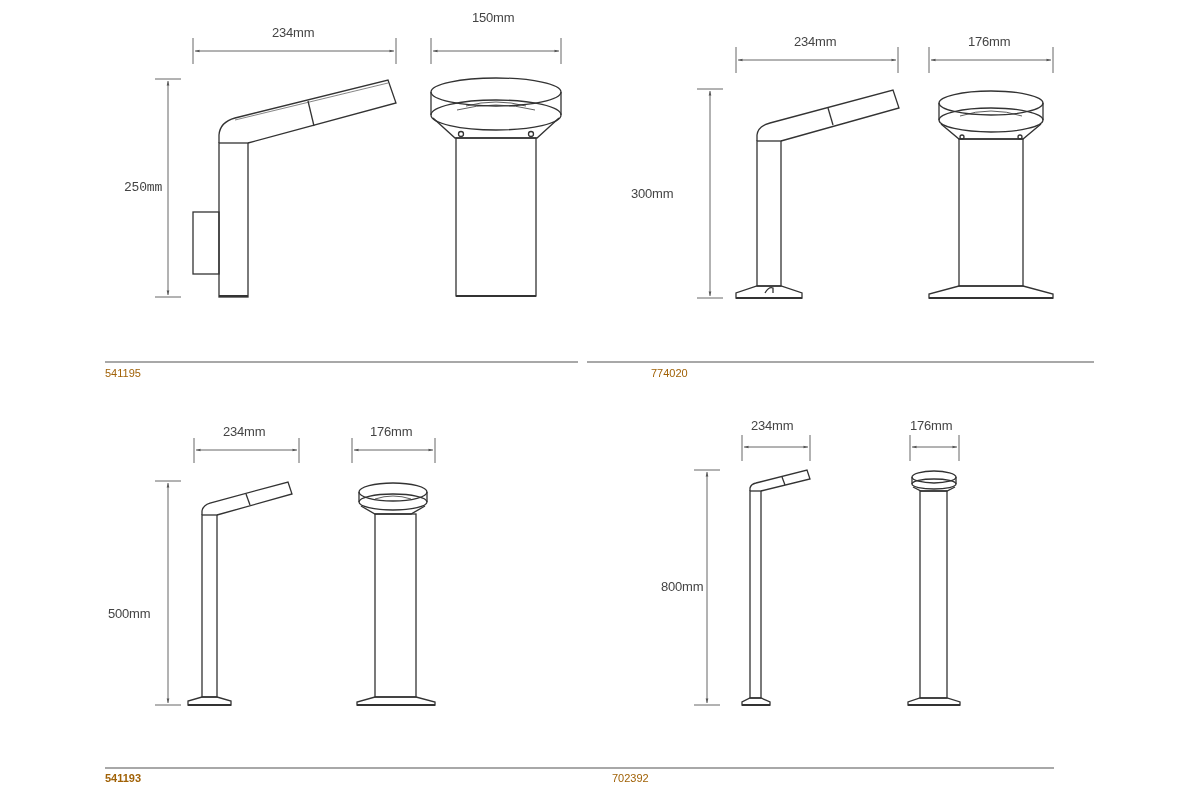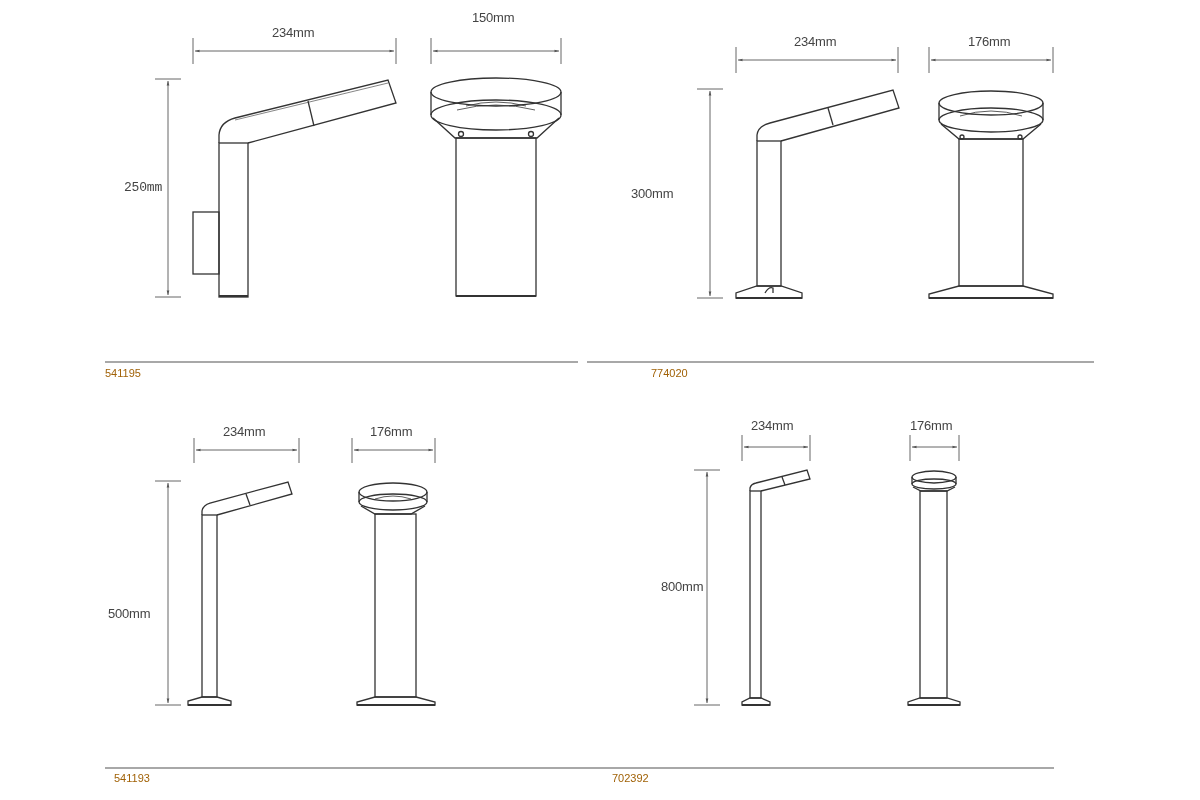--- a/index.html
+++ b/index.html
@@ -187,14 +187,14 @@
 <div class="lbl" style="left:223px; top:424px;">234mm</div>
 <div class="lbl" style="left:370px; top:424px;">176mm</div>
 <div class="lbl" style="left:108px; top:606px;">500mm</div>
 
 <div class="lbl" style="left:751px; top:418px;">234mm</div>
 <div class="lbl" style="left:910px; top:418px;">176mm</div>
 <div class="lbl" style="left:648px; top:579px;margin-left:13px;">800mm</div>
 
 <div class="code" style="left:105px; top:367px;">541195</div>
 <div class="code" style="left:651px; top:367px;">774020</div>
-<div class="code" style="left:114px; top:772px;">541193</div>
+<div class="code" style="left:105px; top:772px;font-weight:bold;">541193</div>
 <div class="code" style="left:612px; top:772px;">702392</div>
 
 </body></html>

